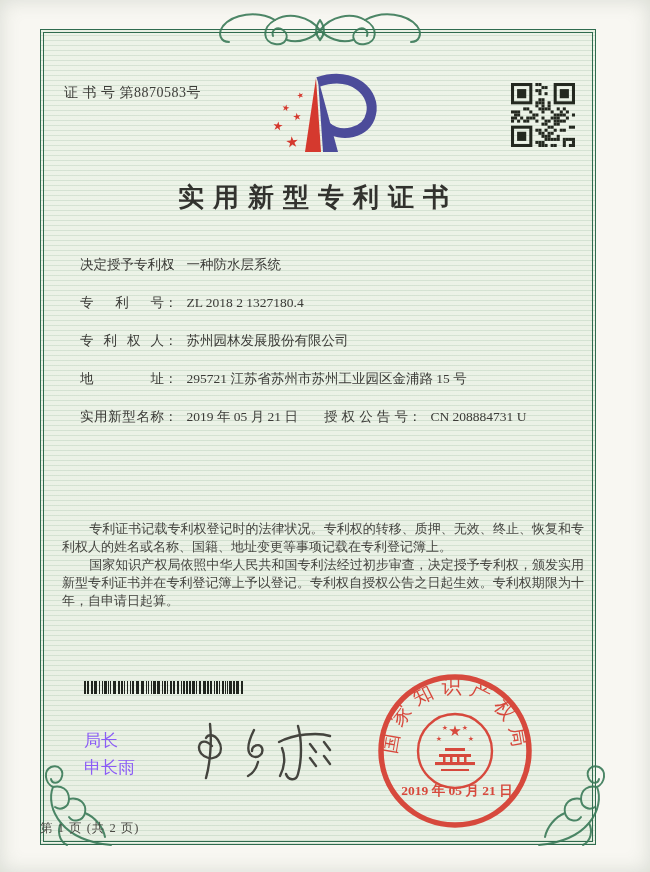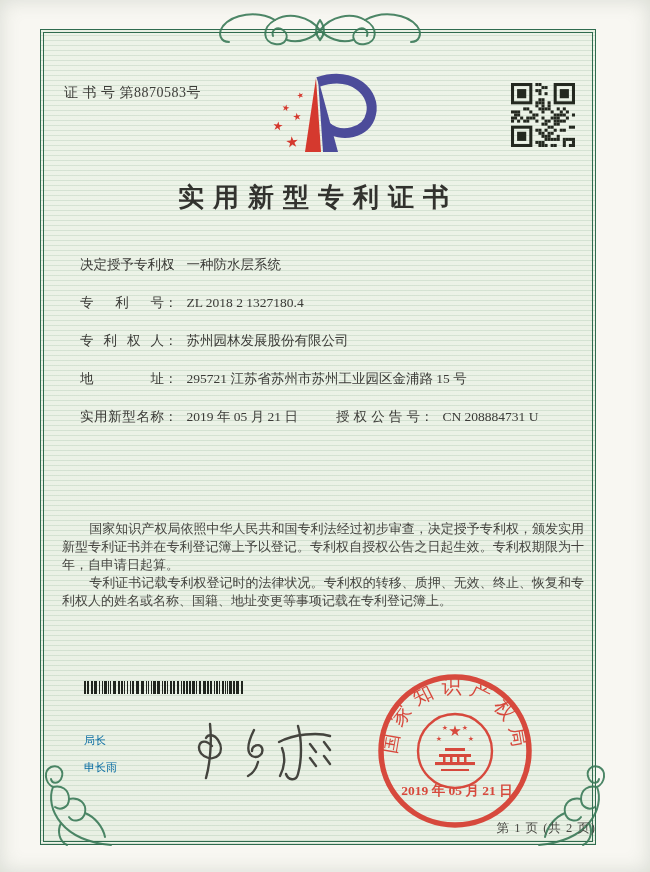--- a/index.html
+++ b/index.html
@@ -17,26 +17,26 @@
       linear-gradient(#edf3e8,#e9f0e4);
   }
   svg.abs{position:absolute;overflow:visible;}
   .cert-no{position:absolute;left:64px;top:84px;font-size:14px;color:#3c3c38;letter-spacing:.5px;}
   .title{position:absolute;left:40px;width:556px;top:180px;text-align:center;
     font-size:26px;letter-spacing:9px;font-weight:600;color:#32322e;}
   .fields{position:absolute;left:80px;top:246px;font-size:13.5px;color:#3b3b37;}
   .frow{height:38px;line-height:38px;white-space:nowrap;}
   .flabel{display:inline-block;width:84px;text-align:justify;text-align-last:justify;}
   .colon{margin-right:9px;}
-  .g2{margin-left:38px;}
+  .g2{margin-left:26px;}
   .body-text{position:absolute;left:62px;top:520px;width:522px;
     font-size:13px;line-height:18px;text-align:justify;color:#454540;}
   .body-text p{margin:0;text-indent:2.1em;}
-  .signer{position:absolute;left:84px;top:727px;font-size:11px;line-height:27px;color:#0369a1;}
-  .footer{position:absolute;left:40px;width:556px;top:820px;text-align:right;
+  .signer{position:absolute;left:84px;top:727px;font-size:17px;line-height:27px;color:#8b5cf6;}
+  .footer{position:absolute;left:40px;width:556px;top:820px;text-align:left;
     font-size:12.5px;color:#4b4b45;letter-spacing:1px;}
   .orn{stroke:#3a7a58;fill:none;stroke-width:2;stroke-linecap:round;opacity:.9;}
   .sealred{fill:#d6382c;}
 </style>
 </head>
 <body>
 
 <div class="photo">
 
   <div class="frame"></div>
@@ -221,22 +221,22 @@
     </div>
     <div class="frow">
       <span class="flabel">地址</span><span class="colon">：</span><span>295721 江苏省苏州市苏州工业园区金浦路 15 号</span>
     </div>
     <div class="frow">
       <span class="flabel">实用新型名称</span><span class="colon">：</span><span>2019 年 05 月 21 日</span><span class="g2"><span class="flabel">授权公告号</span><span class="colon">：</span><span>CN 208884731 U</span></span>
     </div>
   </div>
 
   <div class="body-text">
+    <p>专利证书记载专利权登记时的法律状况。专利权的转移、质押、无效、终止、恢复和专利权人的姓名或名称、国籍、地址变更等事项记载在专利登记簿上。</p>
     <p>国家知识产权局依照中华人民共和国专利法经过初步审查，决定授予专利权，颁发实用新型专利证书并在专利登记簿上予以登记。专利权自授权公告之日起生效。专利权期限为十年，自申请日起算。</p>
-    <p>专利证书记载专利权登记时的法律状况。专利权的转移、质押、无效、终止、恢复和专利权人的姓名或名称、国籍、地址变更等事项记载在专利登记簿上。</p>
   </div>
 
   <svg class="abs" style="left:84px;top:681px" width="162" height="13" viewBox="0 0 162 13">
     <g id="barcode-bars" fill="#20251e">
         <rect x="0" y="0" width="2" height="13"></rect>
         <rect x="3" y="0" width="2" height="13"></rect>
         <rect x="7" y="0" width="2" height="13"></rect>
         <rect x="10" y="0" width="3" height="13"></rect>
         <rect x="15" y="0" width="1" height="13"></rect>
         <rect x="18" y="0" width="1" height="13"></rect>

